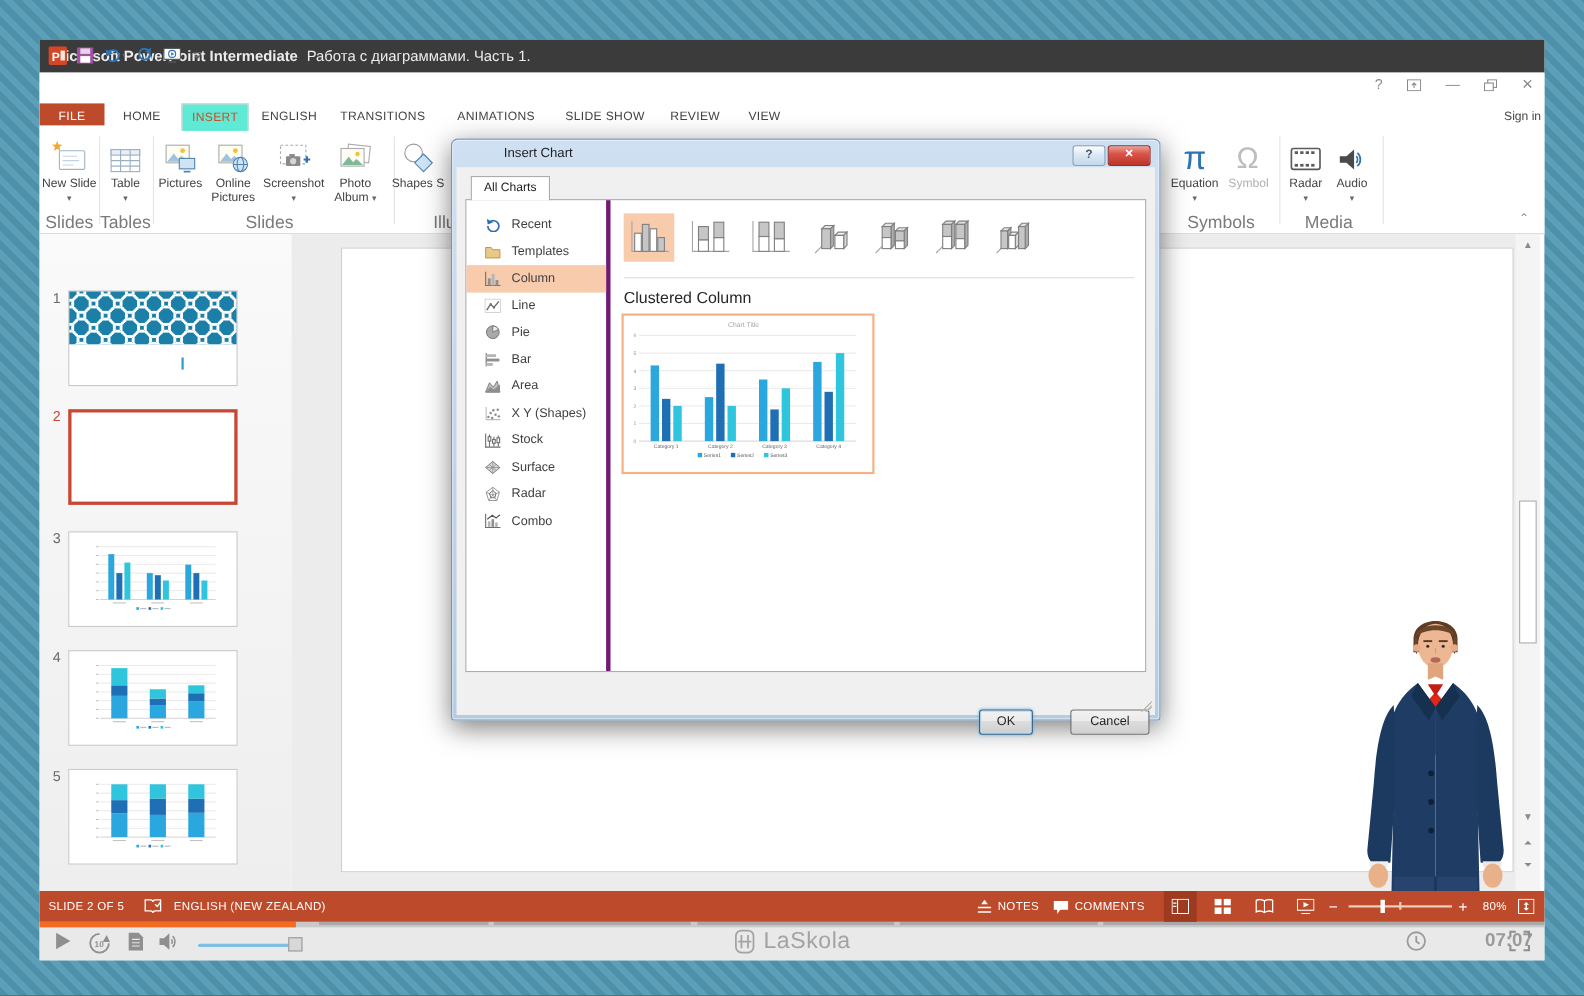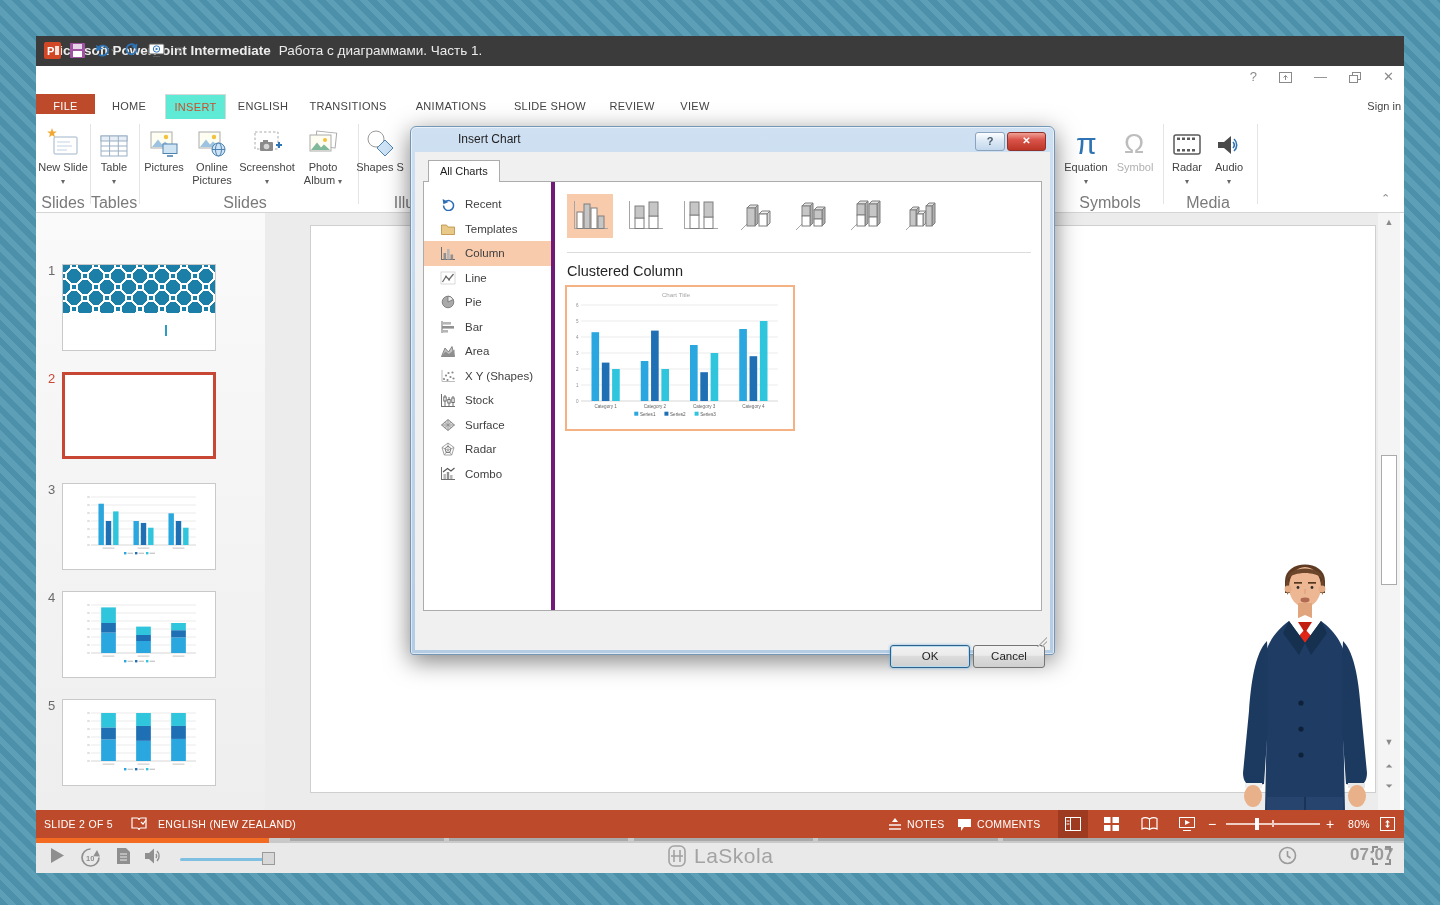--- a/index.html
+++ b/index.html
@@ -95,21 +95,21 @@
   #subtypes{position:absolute;left:143px;top:12px;display:flex;gap:9px;}
   .stbtn{width:46px;height:44px;display:flex;align-items:center;justify-content:center;}
   .stbtn.sel{background:#f8cbad;}
   #st-divider{position:absolute;left:143px;right:10px;top:70px;height:1px;background:#dcdcdc;}
   #st-heading{position:absolute;left:143px;top:81px;font-size:14.5px;color:#262626;}
   #preview{position:absolute;left:141px;top:103px;width:222px;height:138px;border:2px solid #f4b183;background:#fff;padding:2px;box-sizing:content-box;}
   .winbtn-like{cursor:default;}
   .dbtn{position:absolute;top:493px;height:23px;border:1px solid #757575;border-radius:3px;
     background:linear-gradient(#f2f2f2,#ebebeb 45%,#dddddd 46%,#cfcfcf);
     font-size:11.5px;color:#1f1f1f;text-align:center;line-height:21px;box-sizing:border-box;}
-  #dlg-ok{left:475px;width:80px;border-color:#2c628b;box-shadow:0 0 3px #7ab2dc, inset 0 0 0 1px #b7dcf0;}
+  #dlg-ok{left:475px;width:49px;border-color:#2c628b;box-shadow:0 0 3px #7ab2dc, inset 0 0 0 1px #b7dcf0;}
   #dlg-cancel{left:558px;width:72px;}
   #dlg-grip{position:absolute;right:3px;bottom:3px;width:10px;height:10px;
     background:linear-gradient(135deg,transparent 50%,#b9b9b9 50%,#b9b9b9 60%,transparent 60%,transparent 70%,#b9b9b9 70%,#b9b9b9 80%,transparent 80%);}
   
   #man{left:1201px;top:509px;width:136px;height:266px;z-index:20;}
   svg text{font-family:"Liberation Sans",sans-serif;}
 </style>
 </head>
 <body>
 

